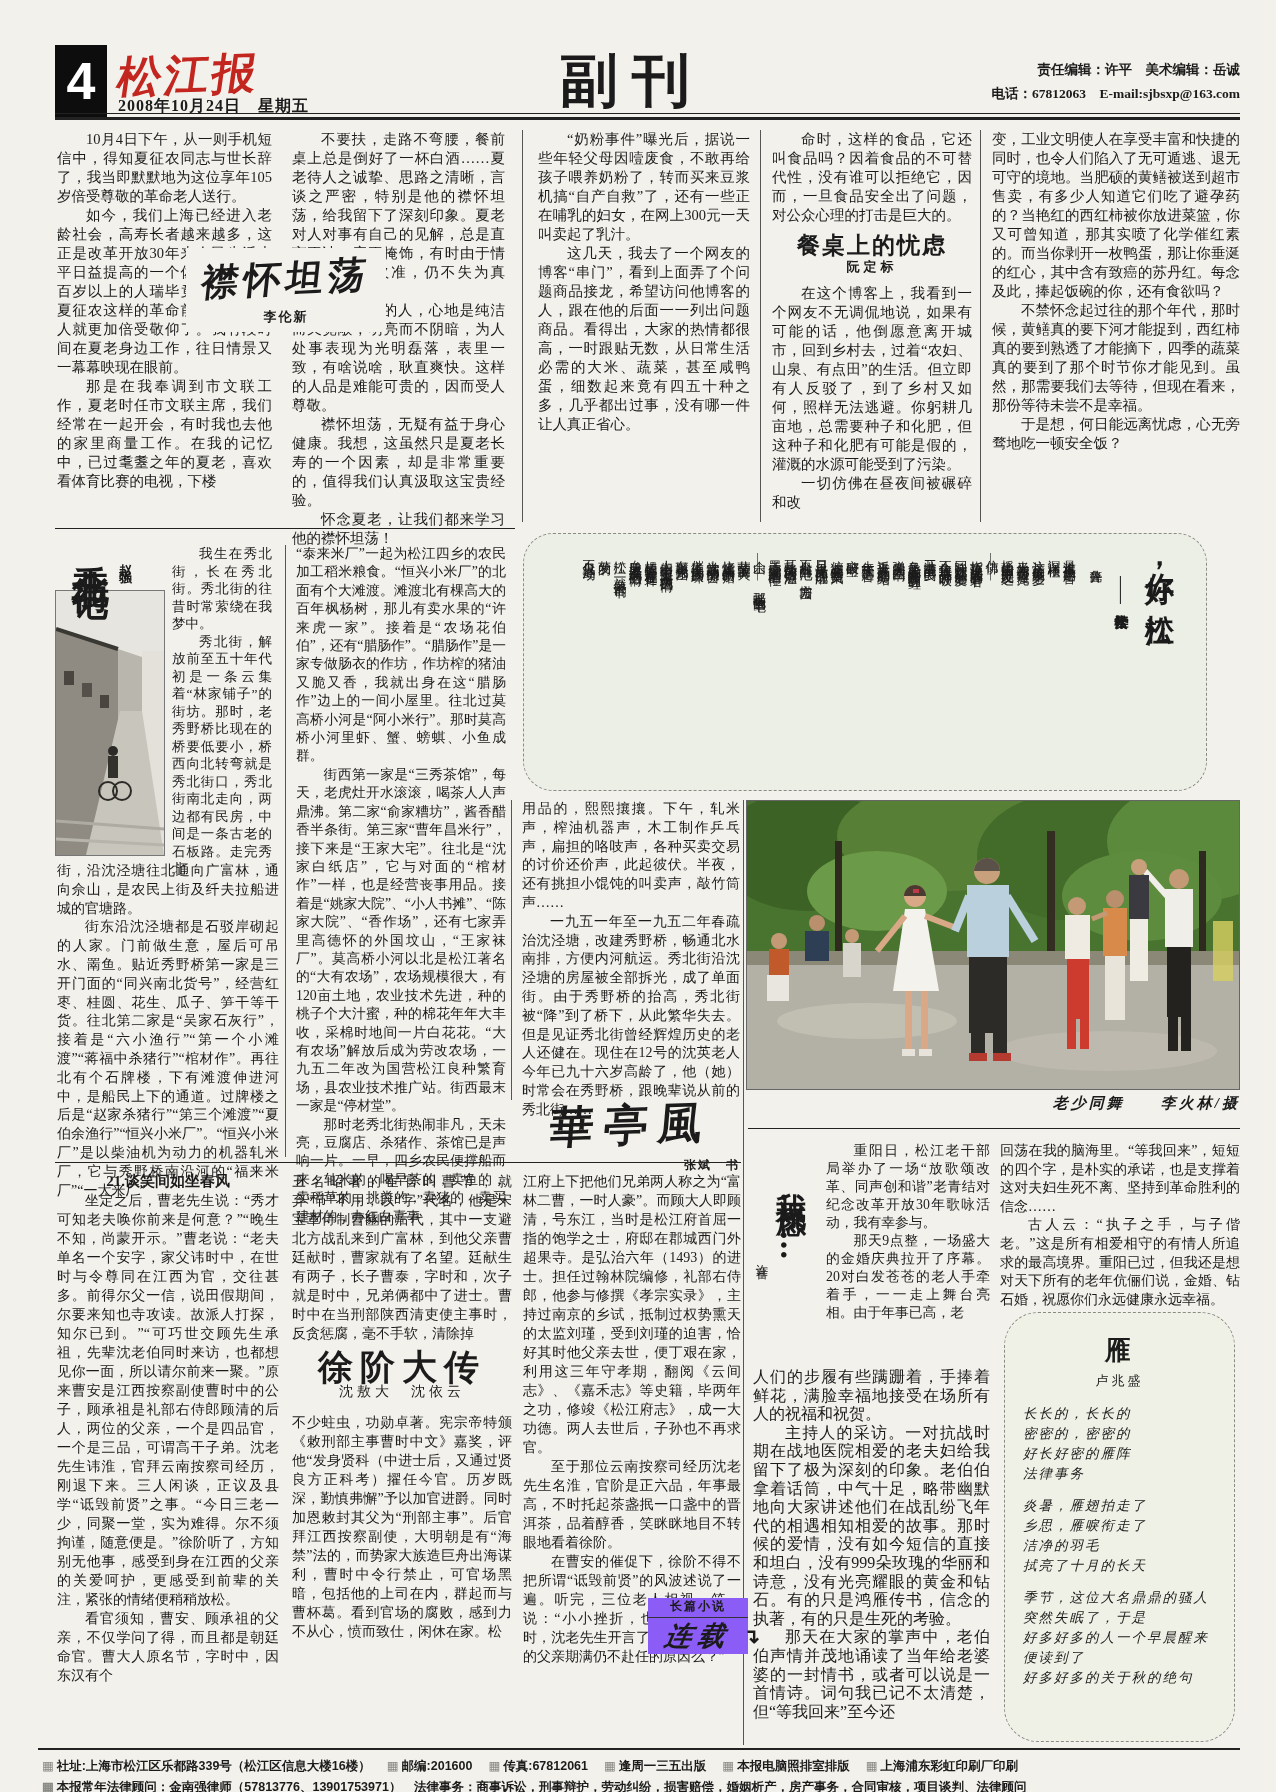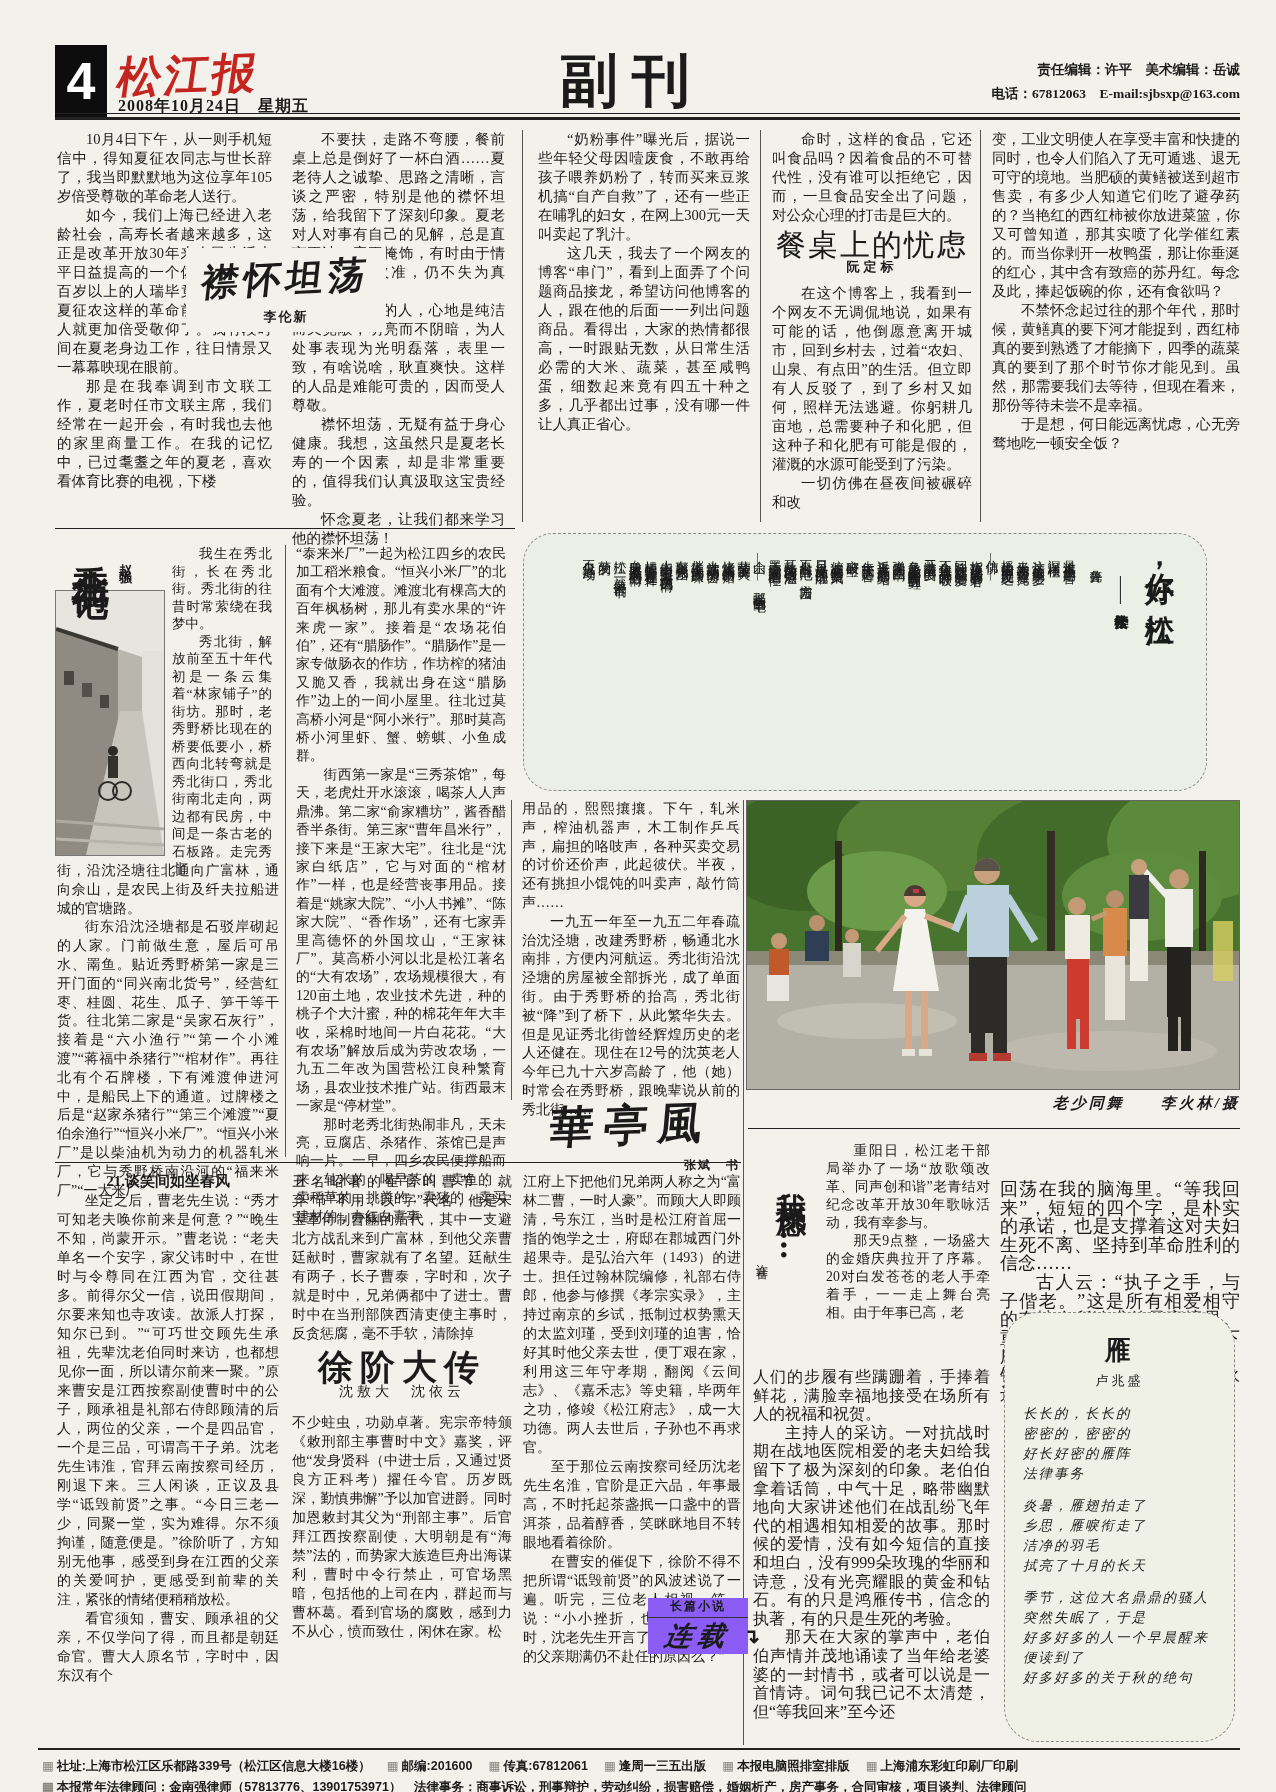--- a/index.html
+++ b/index.html
@@ -20,21 +20,21 @@
   
   .body-col{position:absolute;font-size:14.5px;line-height:19px;text-align:justify;}
   .body-col p{margin:0;text-indent:2em;}
   .body-col p.cont{text-indent:0;}
   
   .t-brush{position:absolute;background:#f2f1ec;text-align:center;z-index:5;}
   .t-brush .tt{font-family:"DejaVu Serif",serif;font-weight:bold;font-size:37px;letter-spacing:5px;
           transform:skewX(-9deg) rotate(-3deg);white-space:nowrap;}
   .t-brush .au{font-size:13px;font-weight:bold;margin-top:4px;letter-spacing:2px;}
   .t-inset{text-align:center;margin:10px 0 8px 0;}
-  .t-inset .tt{font-family:"DejaVu Serif",serif;font-weight:normal;font-size:30px;letter-spacing:2px;white-space:nowrap;}
+  .t-inset .tt{font-family:"DejaVu Serif",serif;font-weight:bold;font-size:23px;letter-spacing:2px;white-space:nowrap;}
   .t-inset .au{font-size:13px;font-weight:bold;margin-top:3px;letter-spacing:4px;}
   
   .xb-titlebox{position:absolute;left:66px;top:535px;height:210px;writing-mode:vertical-rl;z-index:6;}
   .xb-author{font-size:13px;font-weight:bold;letter-spacing:4px;padding-top:18px;}
   .xb-title{font-size:37px;font-weight:bold;font-family:"DejaVu Serif",serif;letter-spacing:6px;}
   
   .sj-box{position:absolute;left:523px;top:533px;width:684px;height:258px;background:#ecefe5;
           border:1.5px dashed #8b8b85;border-radius:30px;box-sizing:border-box;
           padding:16px 26px 12px 14px;}
   .sj-flow{writing-mode:vertical-rl;height:100%;width:100%;}
@@ -279,21 +279,21 @@
   <div class="vrule" style="left:743px;top:800px;height:945px;"></div>
 
   <div class="wish-titlebox">
     <div class="wish-t">我祝愿……</div>
     <div class="wish-a">许蕃</div>
   </div>
   <div class="body-col sm" style="left:826px;top:1142px;width:164px;height:214px;font-size:13.8px;line-height:18px;">
     <p>重阳日，松江老干部局举办了一场“放歌颂改革、同声创和谐”老青结对纪念改革开放30年歌咏活动，我有幸参与。</p>
     <p>那天9点整，一场盛大的金婚庆典拉开了序幕。20对白发苍苍的老人手牵着手，一一走上舞台亮相。由于年事已高，老</p>
   </div>
-  <div class="body-col sm" style="left:1000px;top:1180px;width:240px;height:172px;font-size:18px;line-height:18.6px;">
+  <div class="body-col sm" style="left:1000px;top:1142px;width:240px;height:172px;font-size:14px;line-height:18.6px;">
     <p class="cont">回荡在我的脑海里。“等我回来”，短短的四个字，是朴实的承诺，也是支撑着这对夫妇生死不离、坚持到革命胜利的信念……</p>
     <p>古人云：“执子之手，与子偕老。”这是所有相爱相守的有情人所追求的最高境界。重阳已过，但我还是想对天下所有的老年伉俪们说，金婚、钻石婚，祝愿你们永远健康永远幸福。</p>
   </div>
   <div class="body-col sm" style="left:753px;top:1368px;width:237px;height:372px;font-size:16px;line-height:18.6px;">
     <p class="cont">人们的步履有些蹒跚着，手捧着鲜花，满脸幸福地接受在场所有人的祝福和祝贺。</p>
     <p>主持人的采访。一对抗战时期在战地医院相爱的老夫妇给我留下了极为深刻的印象。老伯伯拿着话筒，中气十足，略带幽默地向大家讲述他们在战乱纷飞年代的相遇相知相爱的故事。那时候的爱情，没有如今短信的直接和坦白，没有999朵玫瑰的华丽和诗意，没有光亮耀眼的黄金和钻石。有的只是鸿雁传书，信念的执著，有的只是生死的考验。</p>
     <p>那天在大家的掌声中，老伯伯声情并茂地诵读了当年给老婆婆的一封情书，或者可以说是一首情诗。词句我已记不太清楚，但“等我回来”至今还</p>
   </div>
 
   <div class="yan-box">

